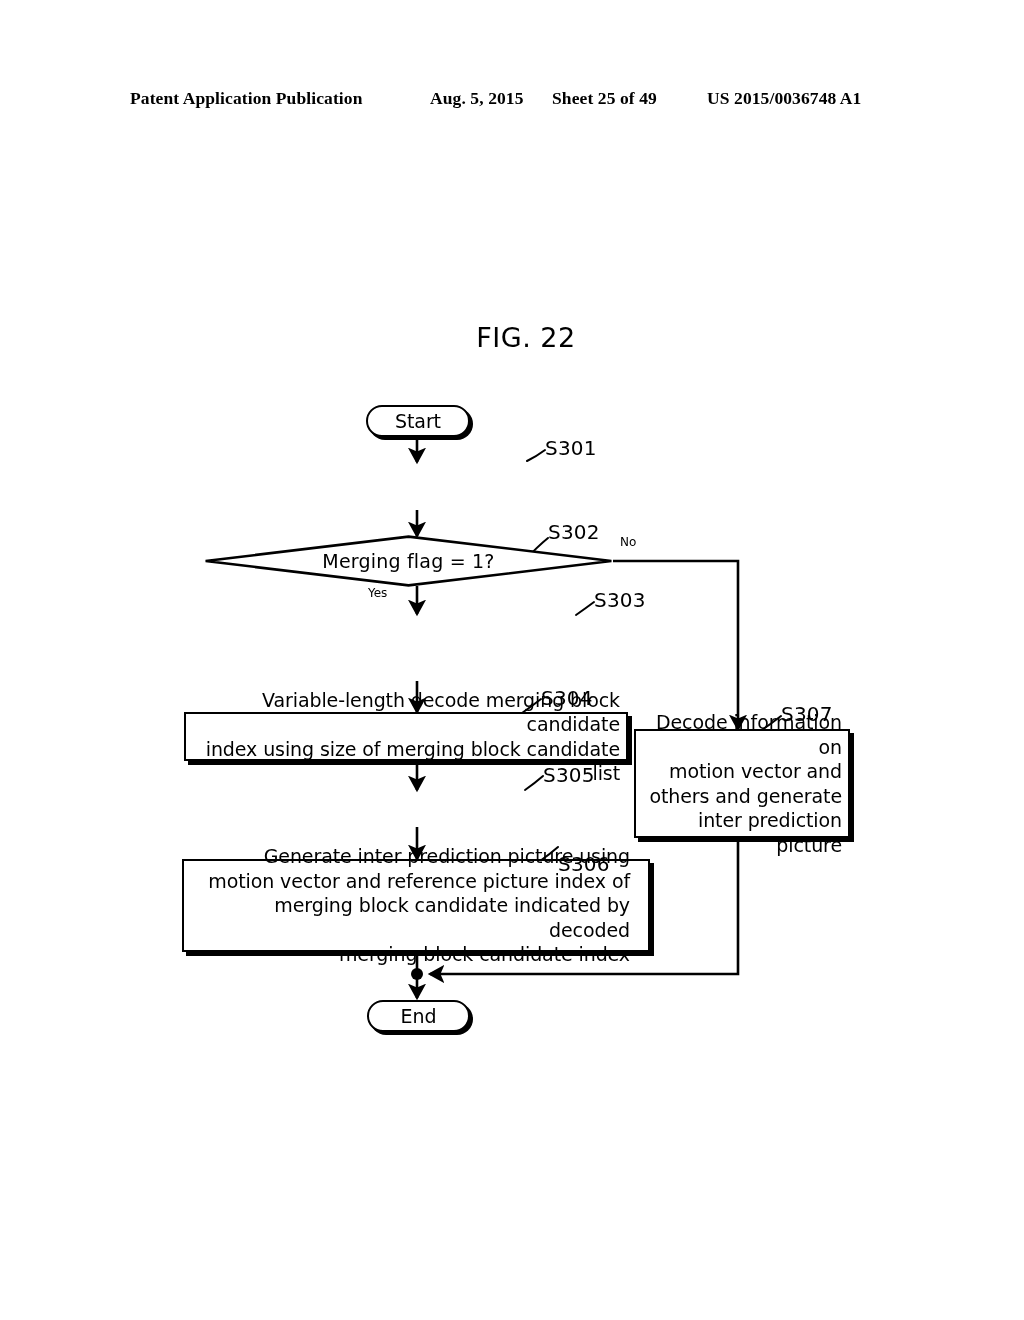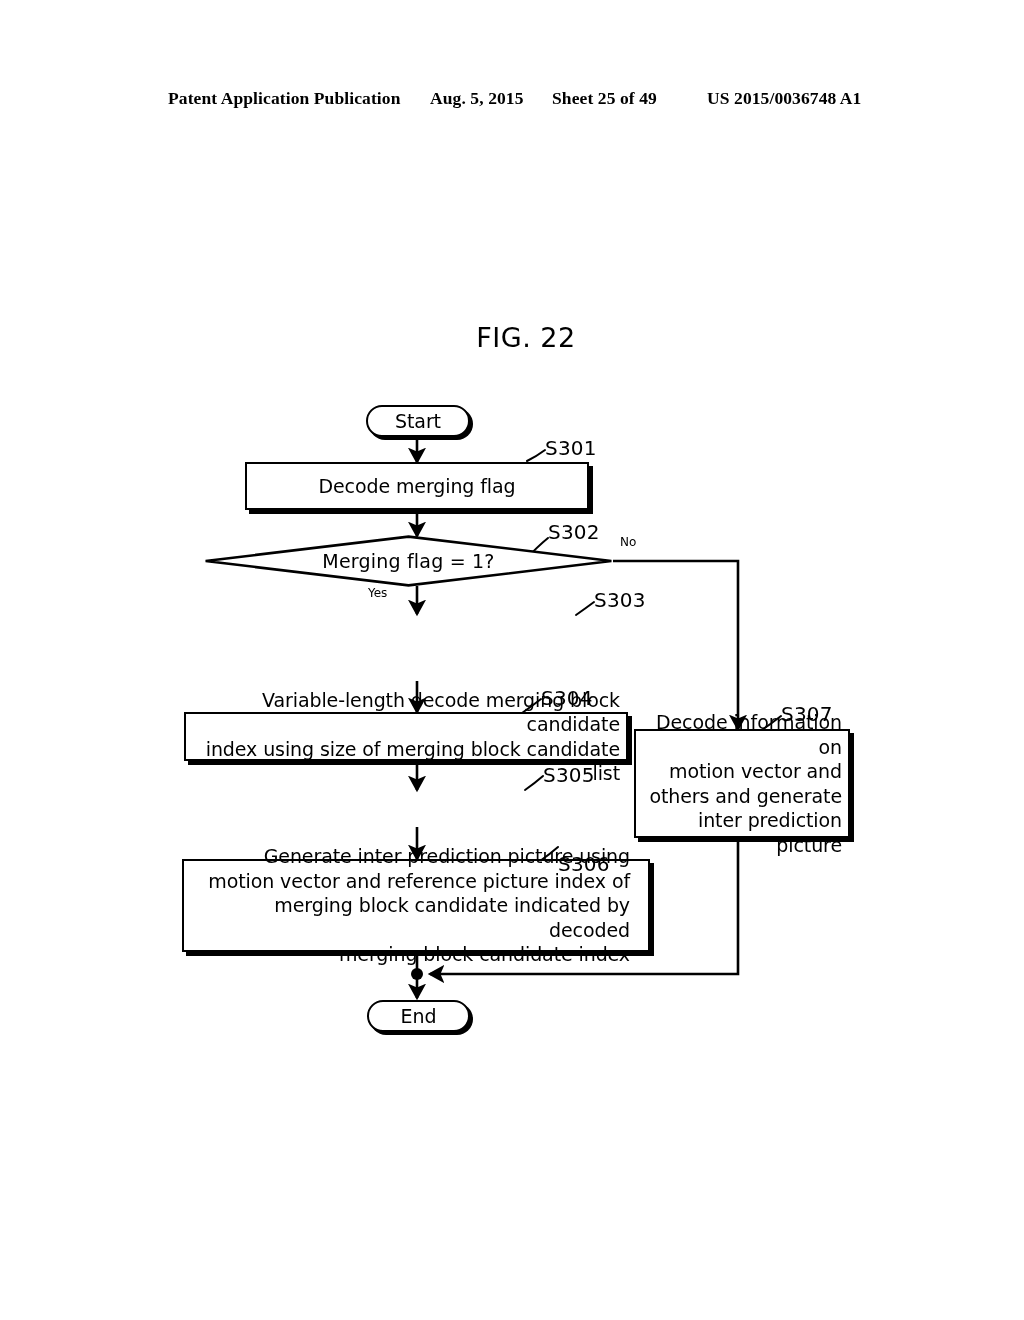--- a/index.html
+++ b/index.html
@@ -23,21 +23,21 @@
     left: 0;
     width: 1024px;
     height: 26px;
     font-family: "Liberation Serif", serif;
     font-weight: bold;
     font-size: 17.5px;
     letter-spacing: 0.1px;
     white-space: nowrap;
   }
   #patent-header .hdr-cell { position: absolute; top: 0; }
-  .hdr-pub     { left: 130px; margin-left: 38px; }
+  .hdr-pub     { left: 130px; }
   .hdr-date    { left: 430px; }
   .hdr-sheet   { left: 552px; }
   .hdr-number  { left: 707px; }
 
   
   #figure-title {
     position: absolute;
     left: 0;
     top: 322px;
     width: 1024px;
@@ -203,23 +203,20 @@
       <path d="M 525 790 Q 535 783 543 776"></path>
       <path d="M 540 861 Q 550 854 558 847"></path>
       <path d="M 762 730 Q 772 723 781 716"></path>
     </g>
   </svg>
 
   <div class="node terminal" style="left:366px; top:405px; width:104px; height:32px;">
     <span class="node-text one-line">Start</span>
   </div>
 
-  <div class="node process center" style="left:245px; top:462px; width:344px; height:48px;">
-    <span class="node-text one-line">Decode merging flag</span>
-  </div>
   <span class="step-tag" style="left:545px; top:436px;">S301</span>
 
   <div class="decision" style="left:204px; top:535px; width:409px; height:52px;">
     <svg width="409" height="52" viewBox="0 0 409 52" xmlns="http://www.w3.org/2000/svg">
       <polygon points="204.5,1.6 407.4,26 204.5,50.4 1.6,26" fill="#ffffff" stroke="#000" stroke-width="2.6" stroke-linejoin="miter"></polygon>
     </svg>
     <span class="dec-label">Merging flag = 1?</span>
   </div>
   <span class="step-tag" style="left:548px; top:520px;">S302</span>
   <span class="branch-label" style="left:620px; top:535px;">No</span>

